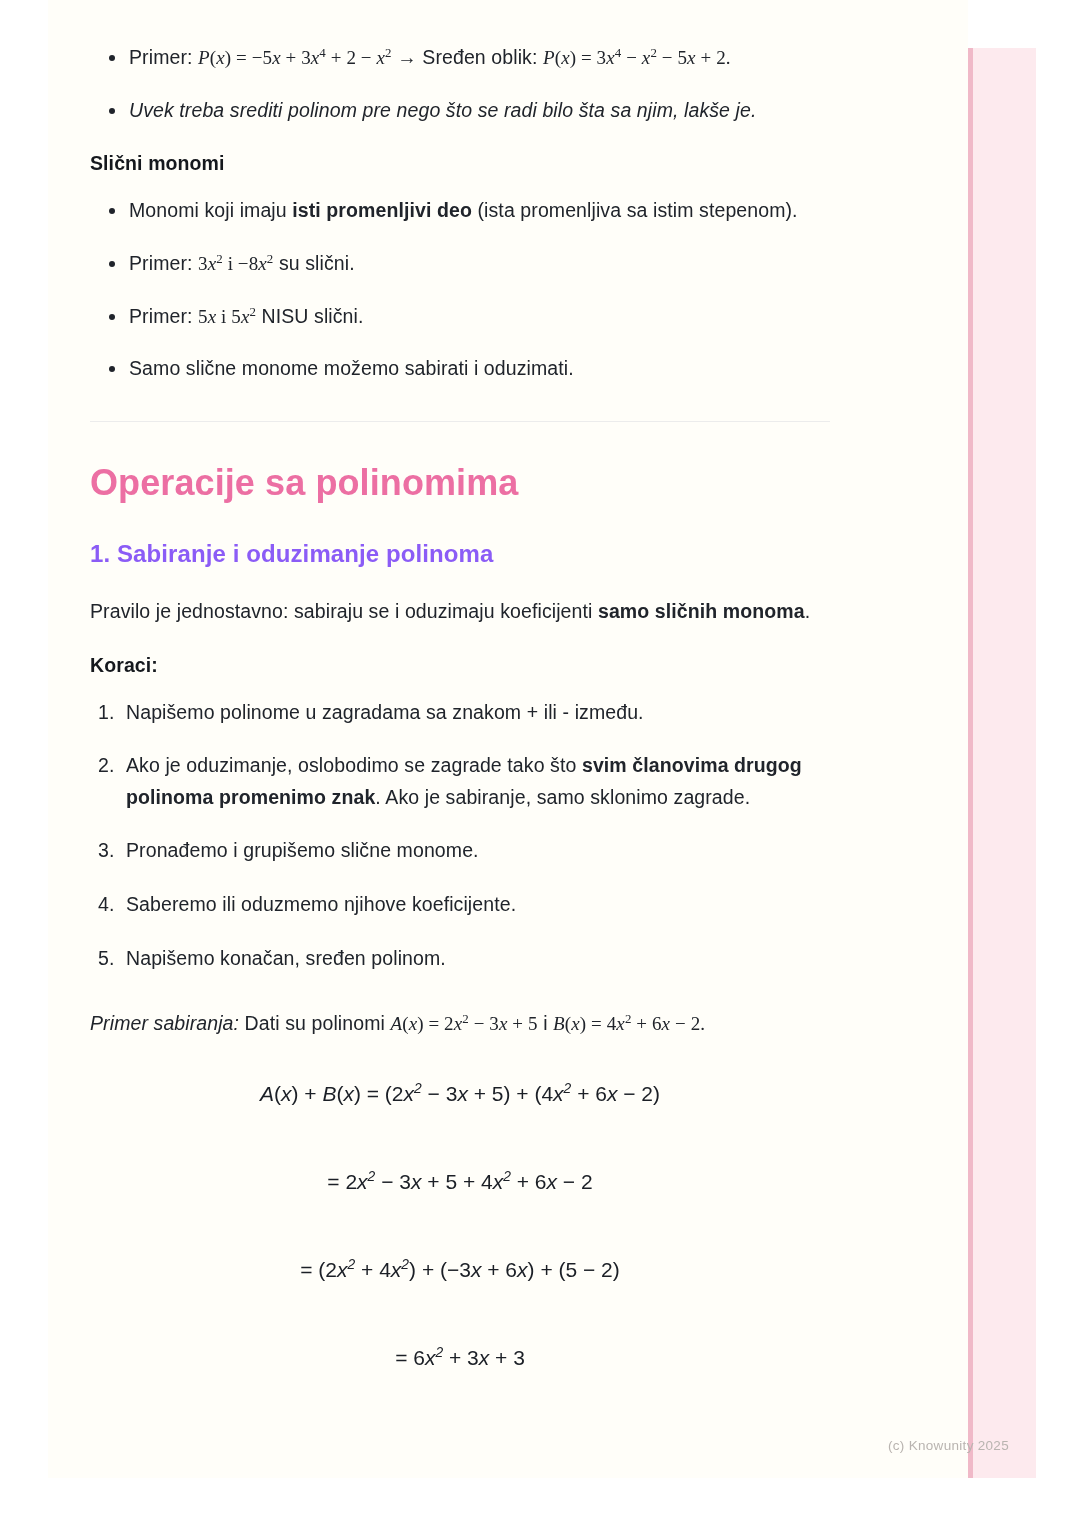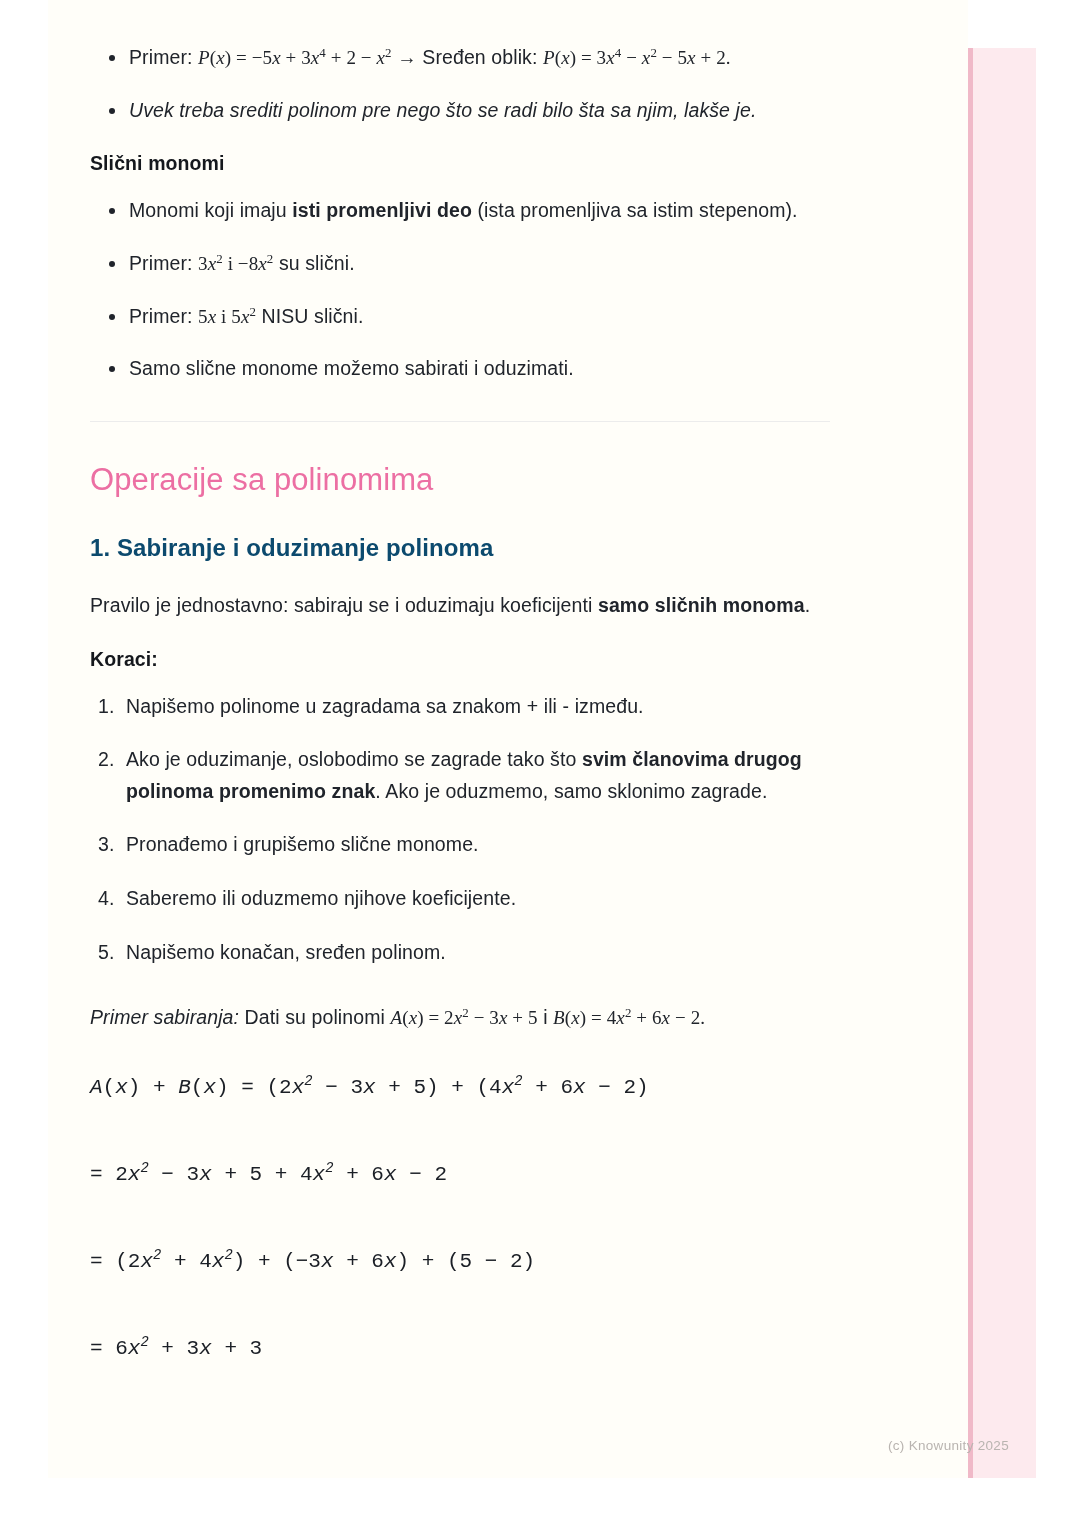--- a/index.html
+++ b/index.html
@@ -109,30 +109,30 @@
   }
 
   hr.rule {
     border: 0;
     border-top: 1.5px solid #ececec;
     margin: 36px 0 40px 0;
   }
 
   h1.h-main {
     margin: 0 0 0 0;
-    font-size: 31px;
-    font-weight: 400;
+    font-size: 36px;
+    font-weight: 700;
     color: #ec6fa3;
     letter-spacing: 0.1px;
   }
   h2.h-sub {
     margin: 36px 0 1px 0;
     font-size: 24px;
     font-weight: 600;
-    color: #0c4a6e;
+    color: #8b5cf6;
     letter-spacing: 0.1px;
   }
 
   p.para {
     margin: 28px 0 0 0;
     text-align: justify;
     text-justify: inter-word;
   }
 
   p.example {
@@ -151,21 +151,22 @@
     vertical-align: super;
     font-style: italic;
     line-height: 0;
   }
   .math sup.n { font-style: normal; }
 
   .eqblock {
     margin-top: 42px;
   }
   .eq {
-    font-family: Liberation Mono, monospace;
+    text-align: center;
+    font-family: Liberation Sans, sans-serif;
     font-size: 21px;
     color: #1b1f26;
     margin-bottom: 64px;
     white-space: nowrap;
   }
   .eq:last-child { margin-bottom: 0; }
   .eq .v { font-style: italic; }
   .eq sup {
     font-size: 0.66em;
     vertical-align: super;
@@ -233,21 +234,21 @@
       <span>Pravilo je jednostavno: sabiraju se i oduzimaju koeficijenti </span><b>samo sličnih monoma</b><span>.</span>
     </p>
 
     <h4 class="subhead">Koraci:</h4>
 
     <ol class="steps txt">
       <li>
         <span>Napišemo polinome u zagradama sa znakom + ili - između.</span>
       </li>
       <li>
-        <span>Ako je oduzimanje, oslobodimo se zagrade tako što </span><b>svim članovima drugog polinoma promenimo znak</b><span>. Ako je oduzmemo, samo sklonimo zagrade.</span>
+        <span>Ako je oduzimanje, oslobodimo se zagrade tako što </span><b>svim članovima drugog polinoma promenimo znak</b><span>. Ako je sabiranje, samo sklonimo zagrade.</span>
       </li>
       <li>
         <span>Pronađemo i grupišemo slične monome.</span>
       </li>
       <li>
         <span>Saberemo ili oduzmemo njihove koeficijente.</span>
       </li>
       <li>
         <span>Napišemo konačan, sređen polinom.</span>
       </li>

